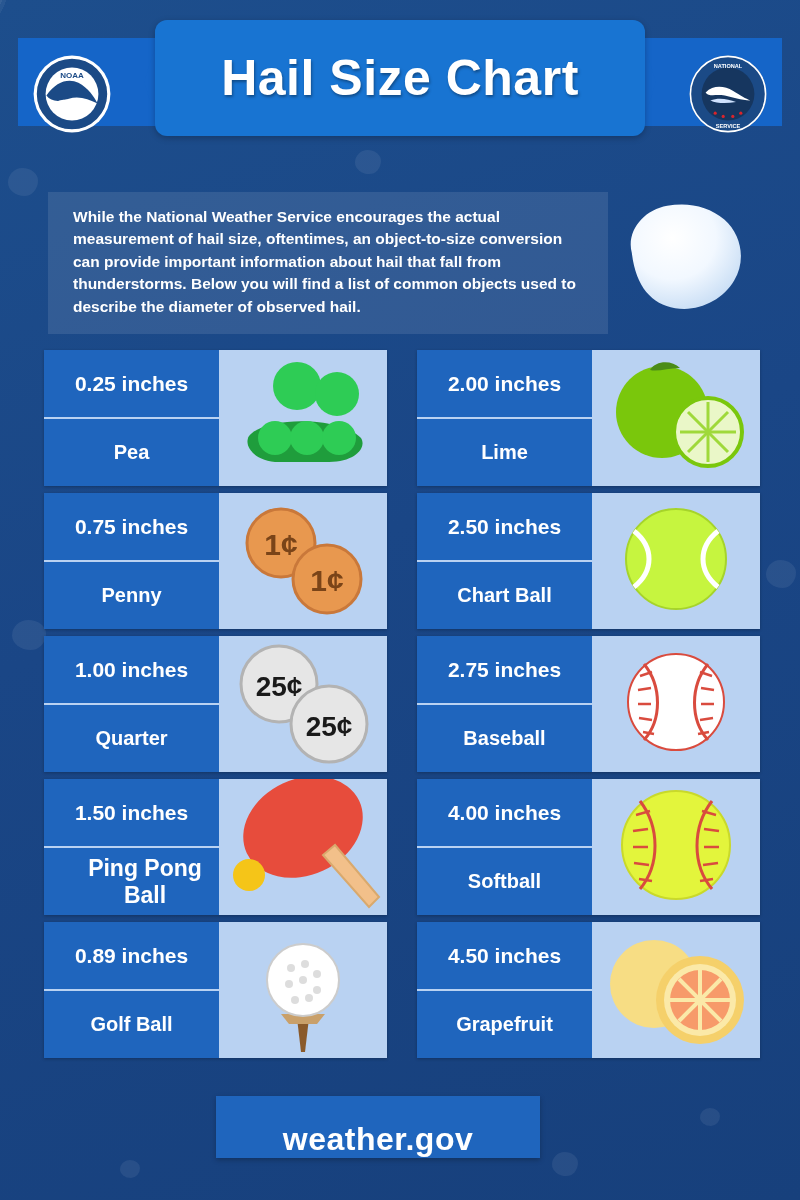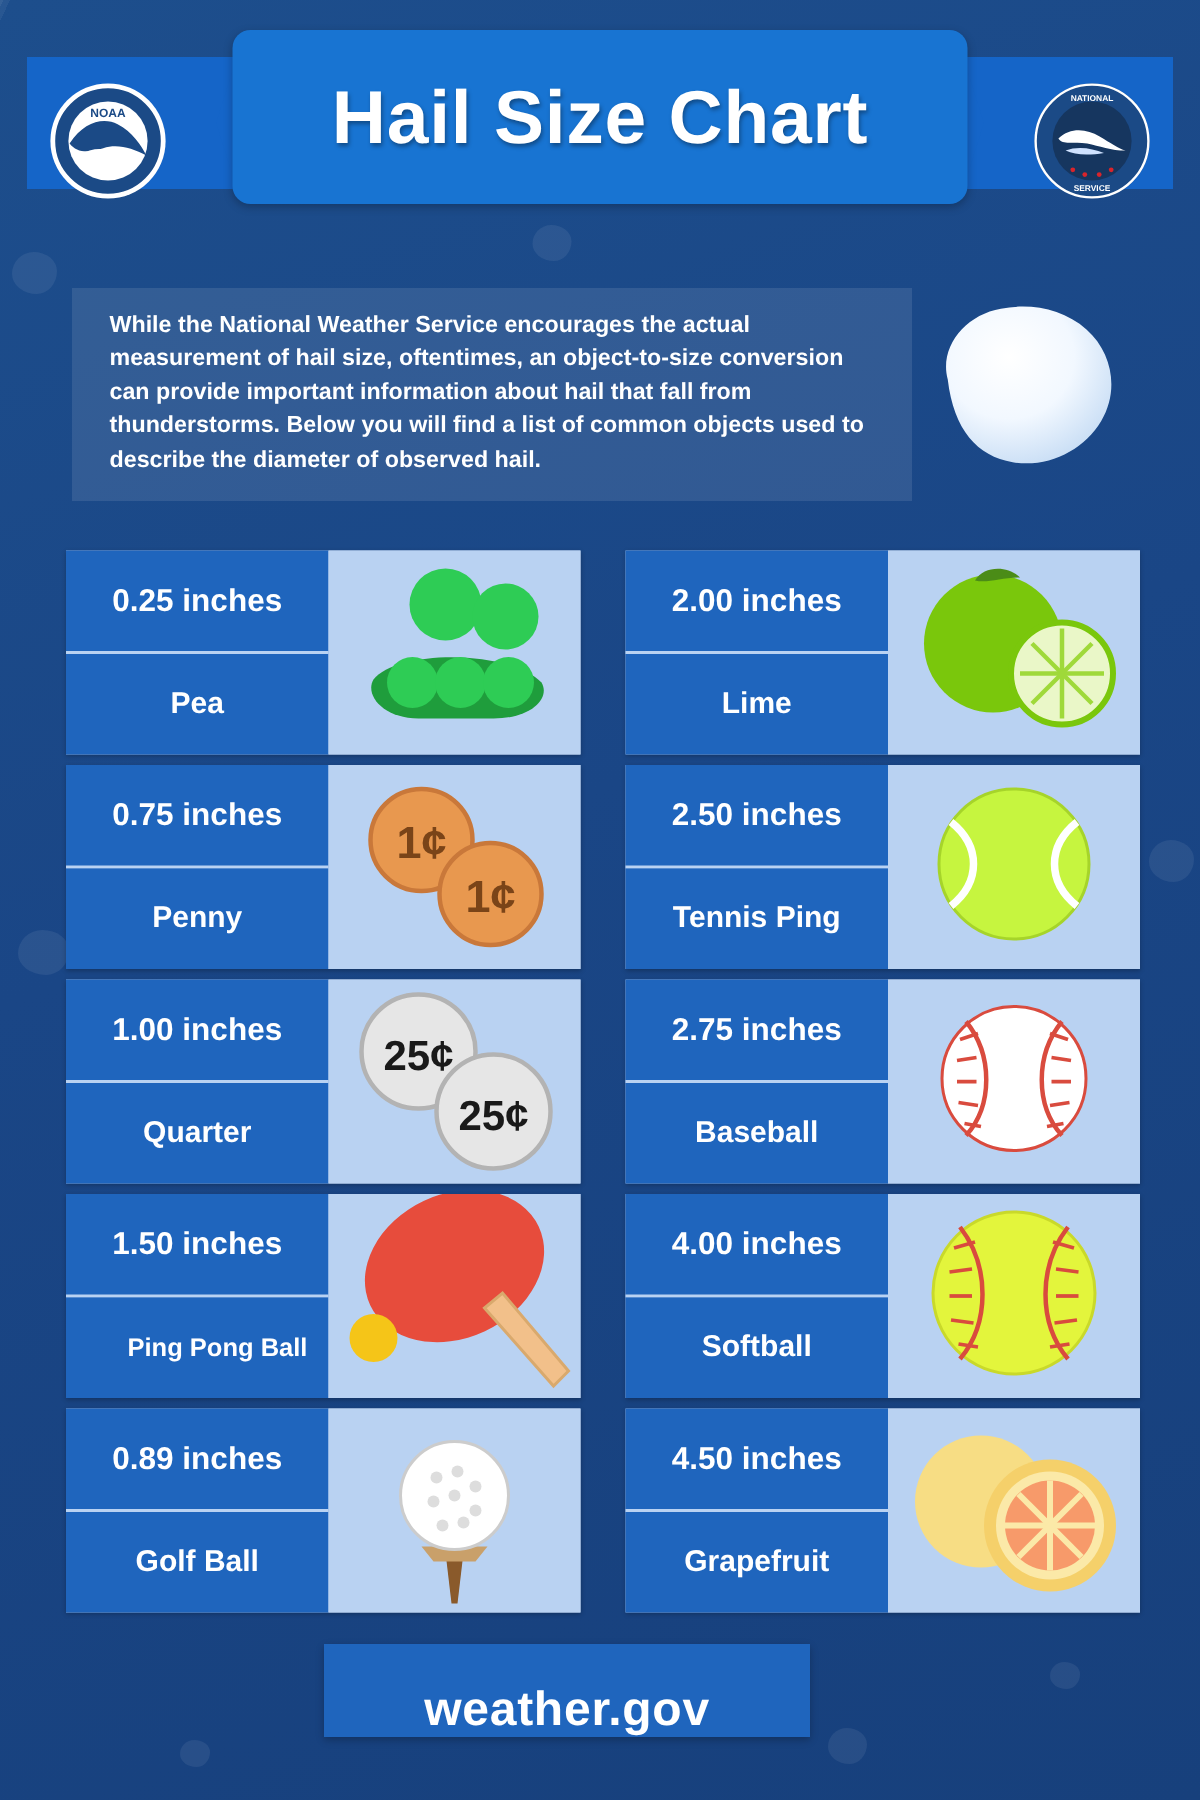--- a/index.html
+++ b/index.html
@@ -119,21 +119,20 @@
   }
 
   
   .columns {
     position: absolute;
     top: 350px;
     left: 44px;
     width: 716px;
     display: flex;
     gap: 30px;
-    margin-top: 17px;
   }
   .col { width: 343px; }
   .card {
     display: flex;
     height: 136px;
     margin-bottom: 7px;
     background: #b9d2f2;
     box-shadow: 0 1px 3px rgba(0,0,0,0.25);
   }
   .card-labels {
@@ -146,21 +145,21 @@
     background: #1f65bd;
     color: #ffffff;
     display: flex;
     align-items: center;
     justify-content: center;
     font-weight: bold;
     text-align: center;
   }
   .card-size { font-size: 21px; border-bottom: 2px solid #b9d2f2; }
   .card-name { font-size: 20px; }
-  .card-name.small { font-size: 17px; padding-left: 27px; }
+  .card-name.small { font-size: 23px; padding-left: 27px; }
   .card-art {
     flex: 1;
     background: #b9d2f2;
     display: flex;
     align-items: center;
     justify-content: center;
     overflow: hidden;
   }
   .card-art svg { display: block; }
 
@@ -355,21 +354,21 @@
               <line x1="96" y1="62" x2="136" y2="102"></line>
               <line x1="136" y1="62" x2="96" y2="102"></line>
             </g>
           </svg>
         </div>
       </div>
 
       <div class="card">
         <div class="card-labels">
           <div class="card-size">2.50 inches</div>
-          <div class="card-name">Tennis Ping</div>
+          <div class="card-name">Chart Ball</div>
         </div>
         <div class="card-art">
           <svg width="168" height="136" viewBox="0 0 168 136">
             <circle cx="84" cy="66" r="50" fill="#c6f53f" stroke="#a6d42a" stroke-width="2"></circle>
             <path d="M42 38 C62 54 62 78 42 94" fill="none" stroke="#ffffff" stroke-width="5"></path>
             <path d="M126 38 C106 54 106 78 126 94" fill="none" stroke="#ffffff" stroke-width="5"></path>
           </svg>
         </div>
       </div>
 

